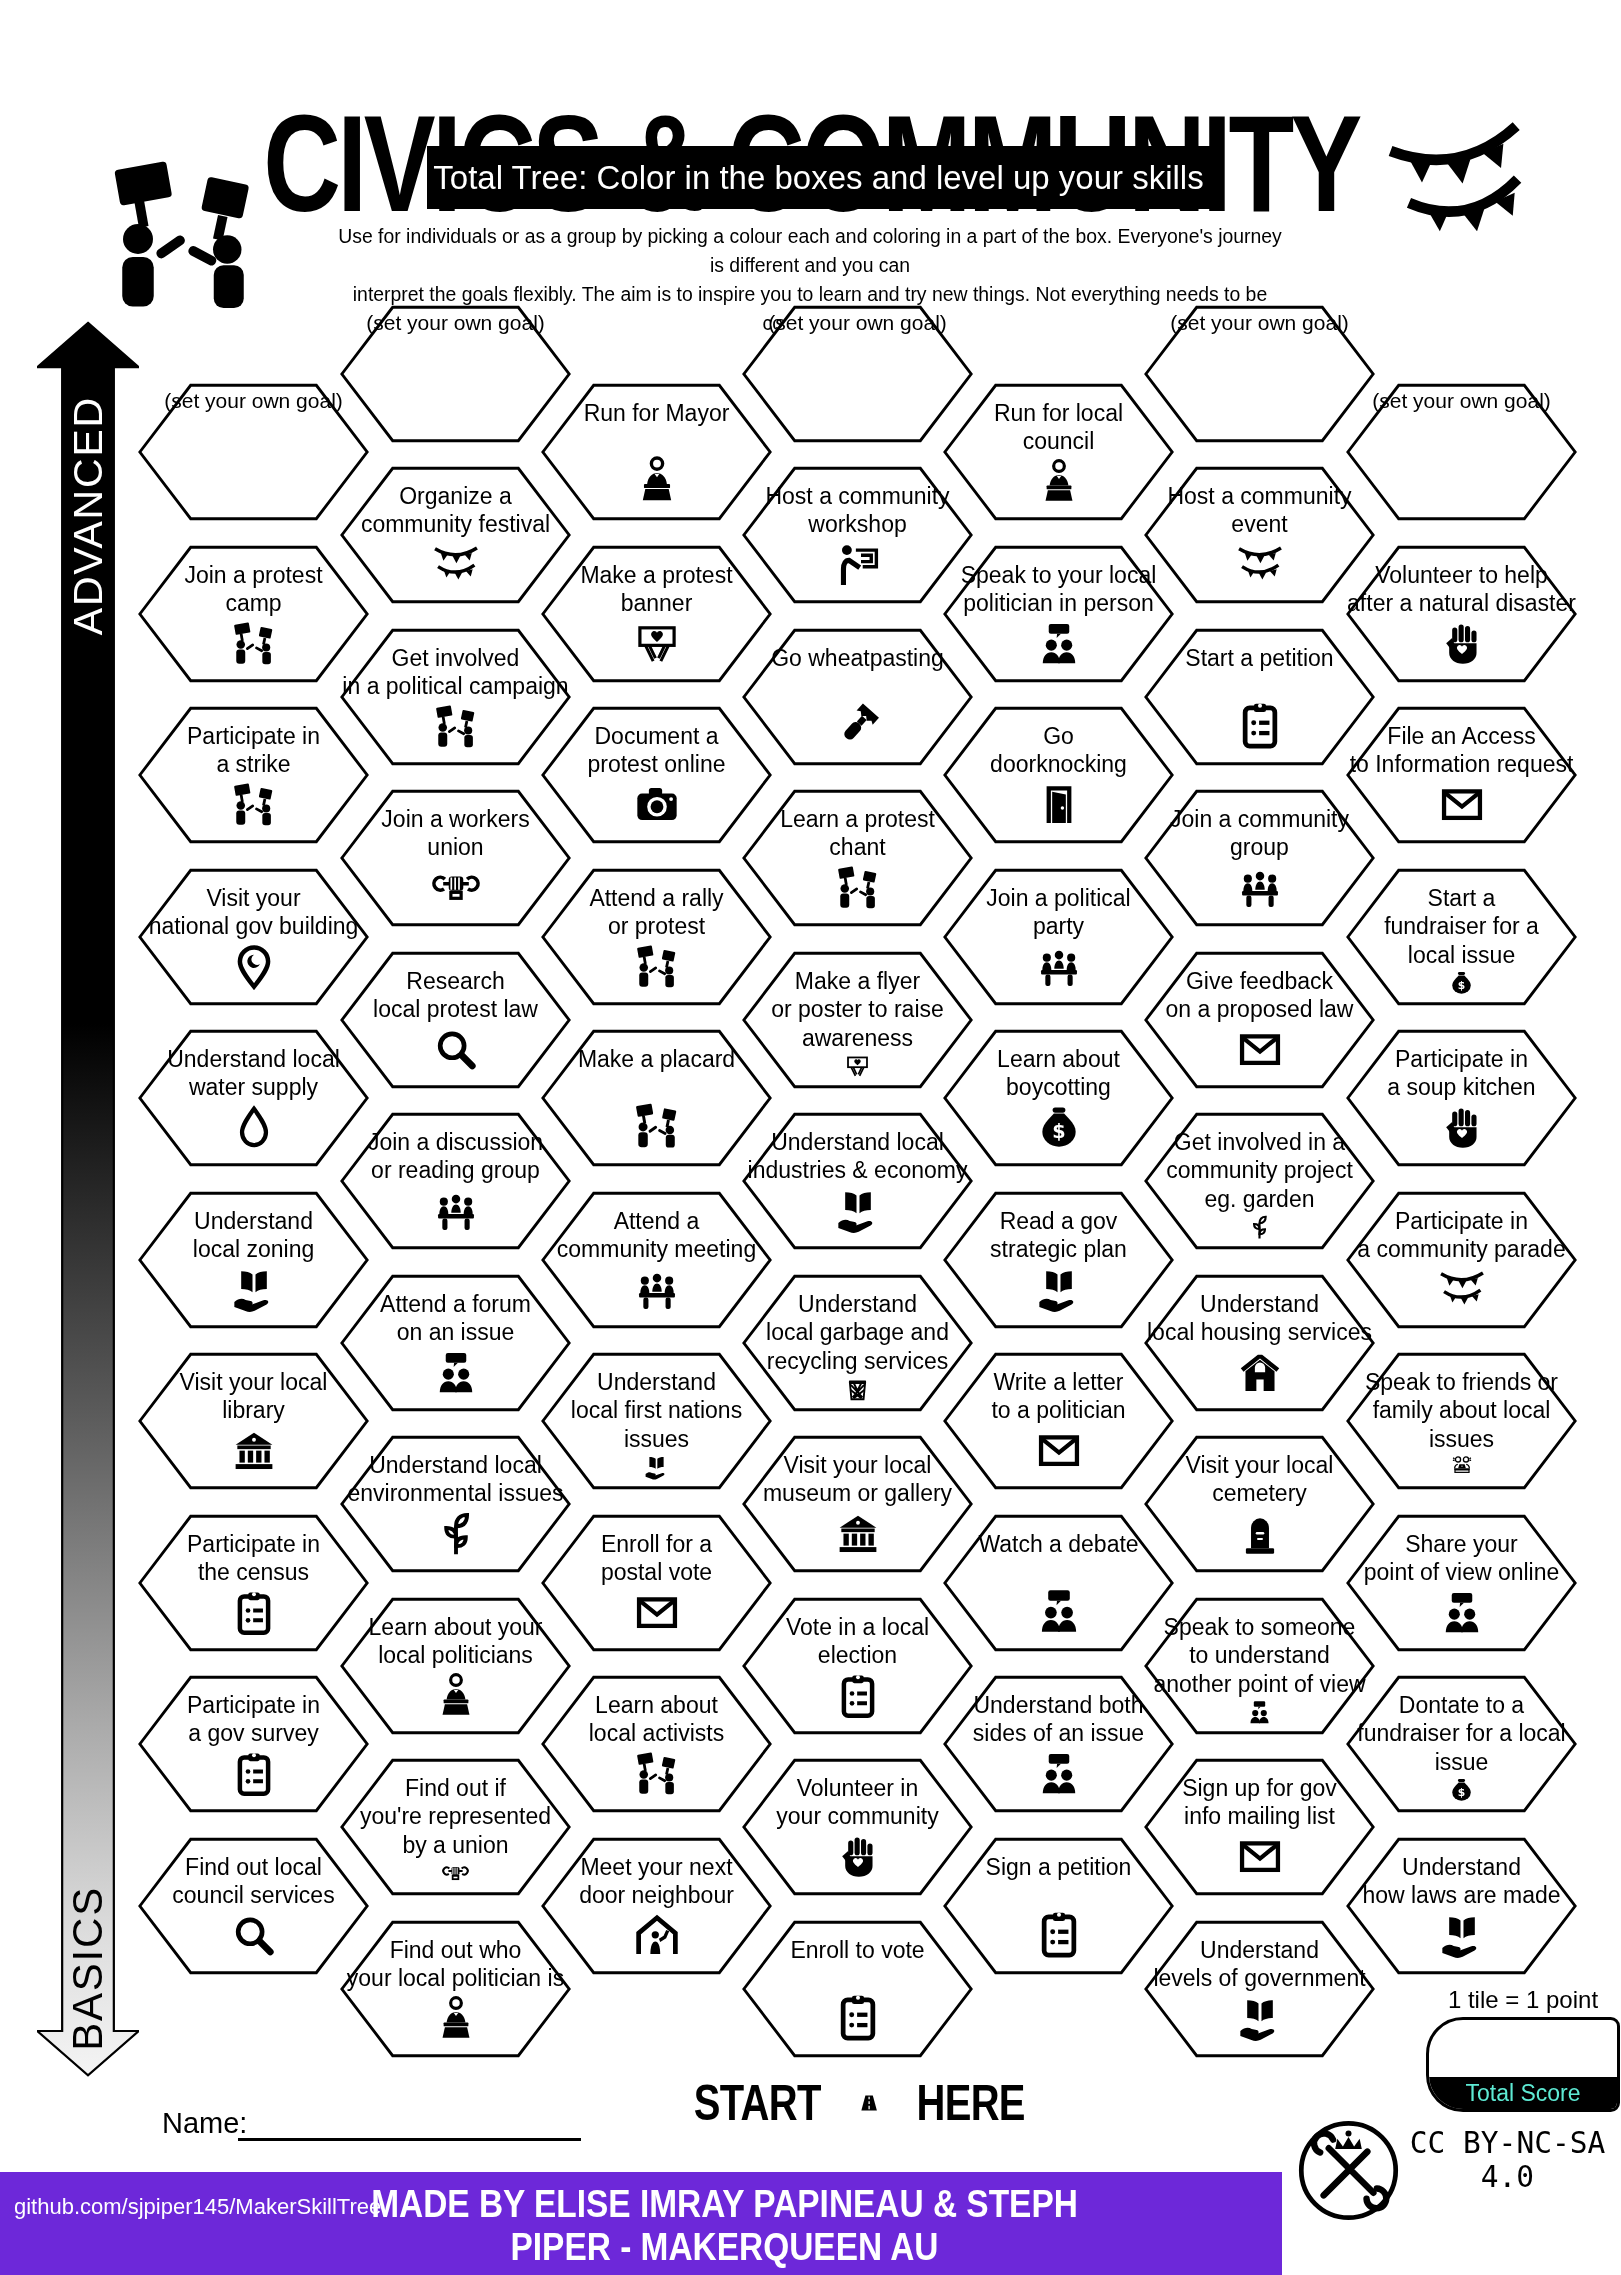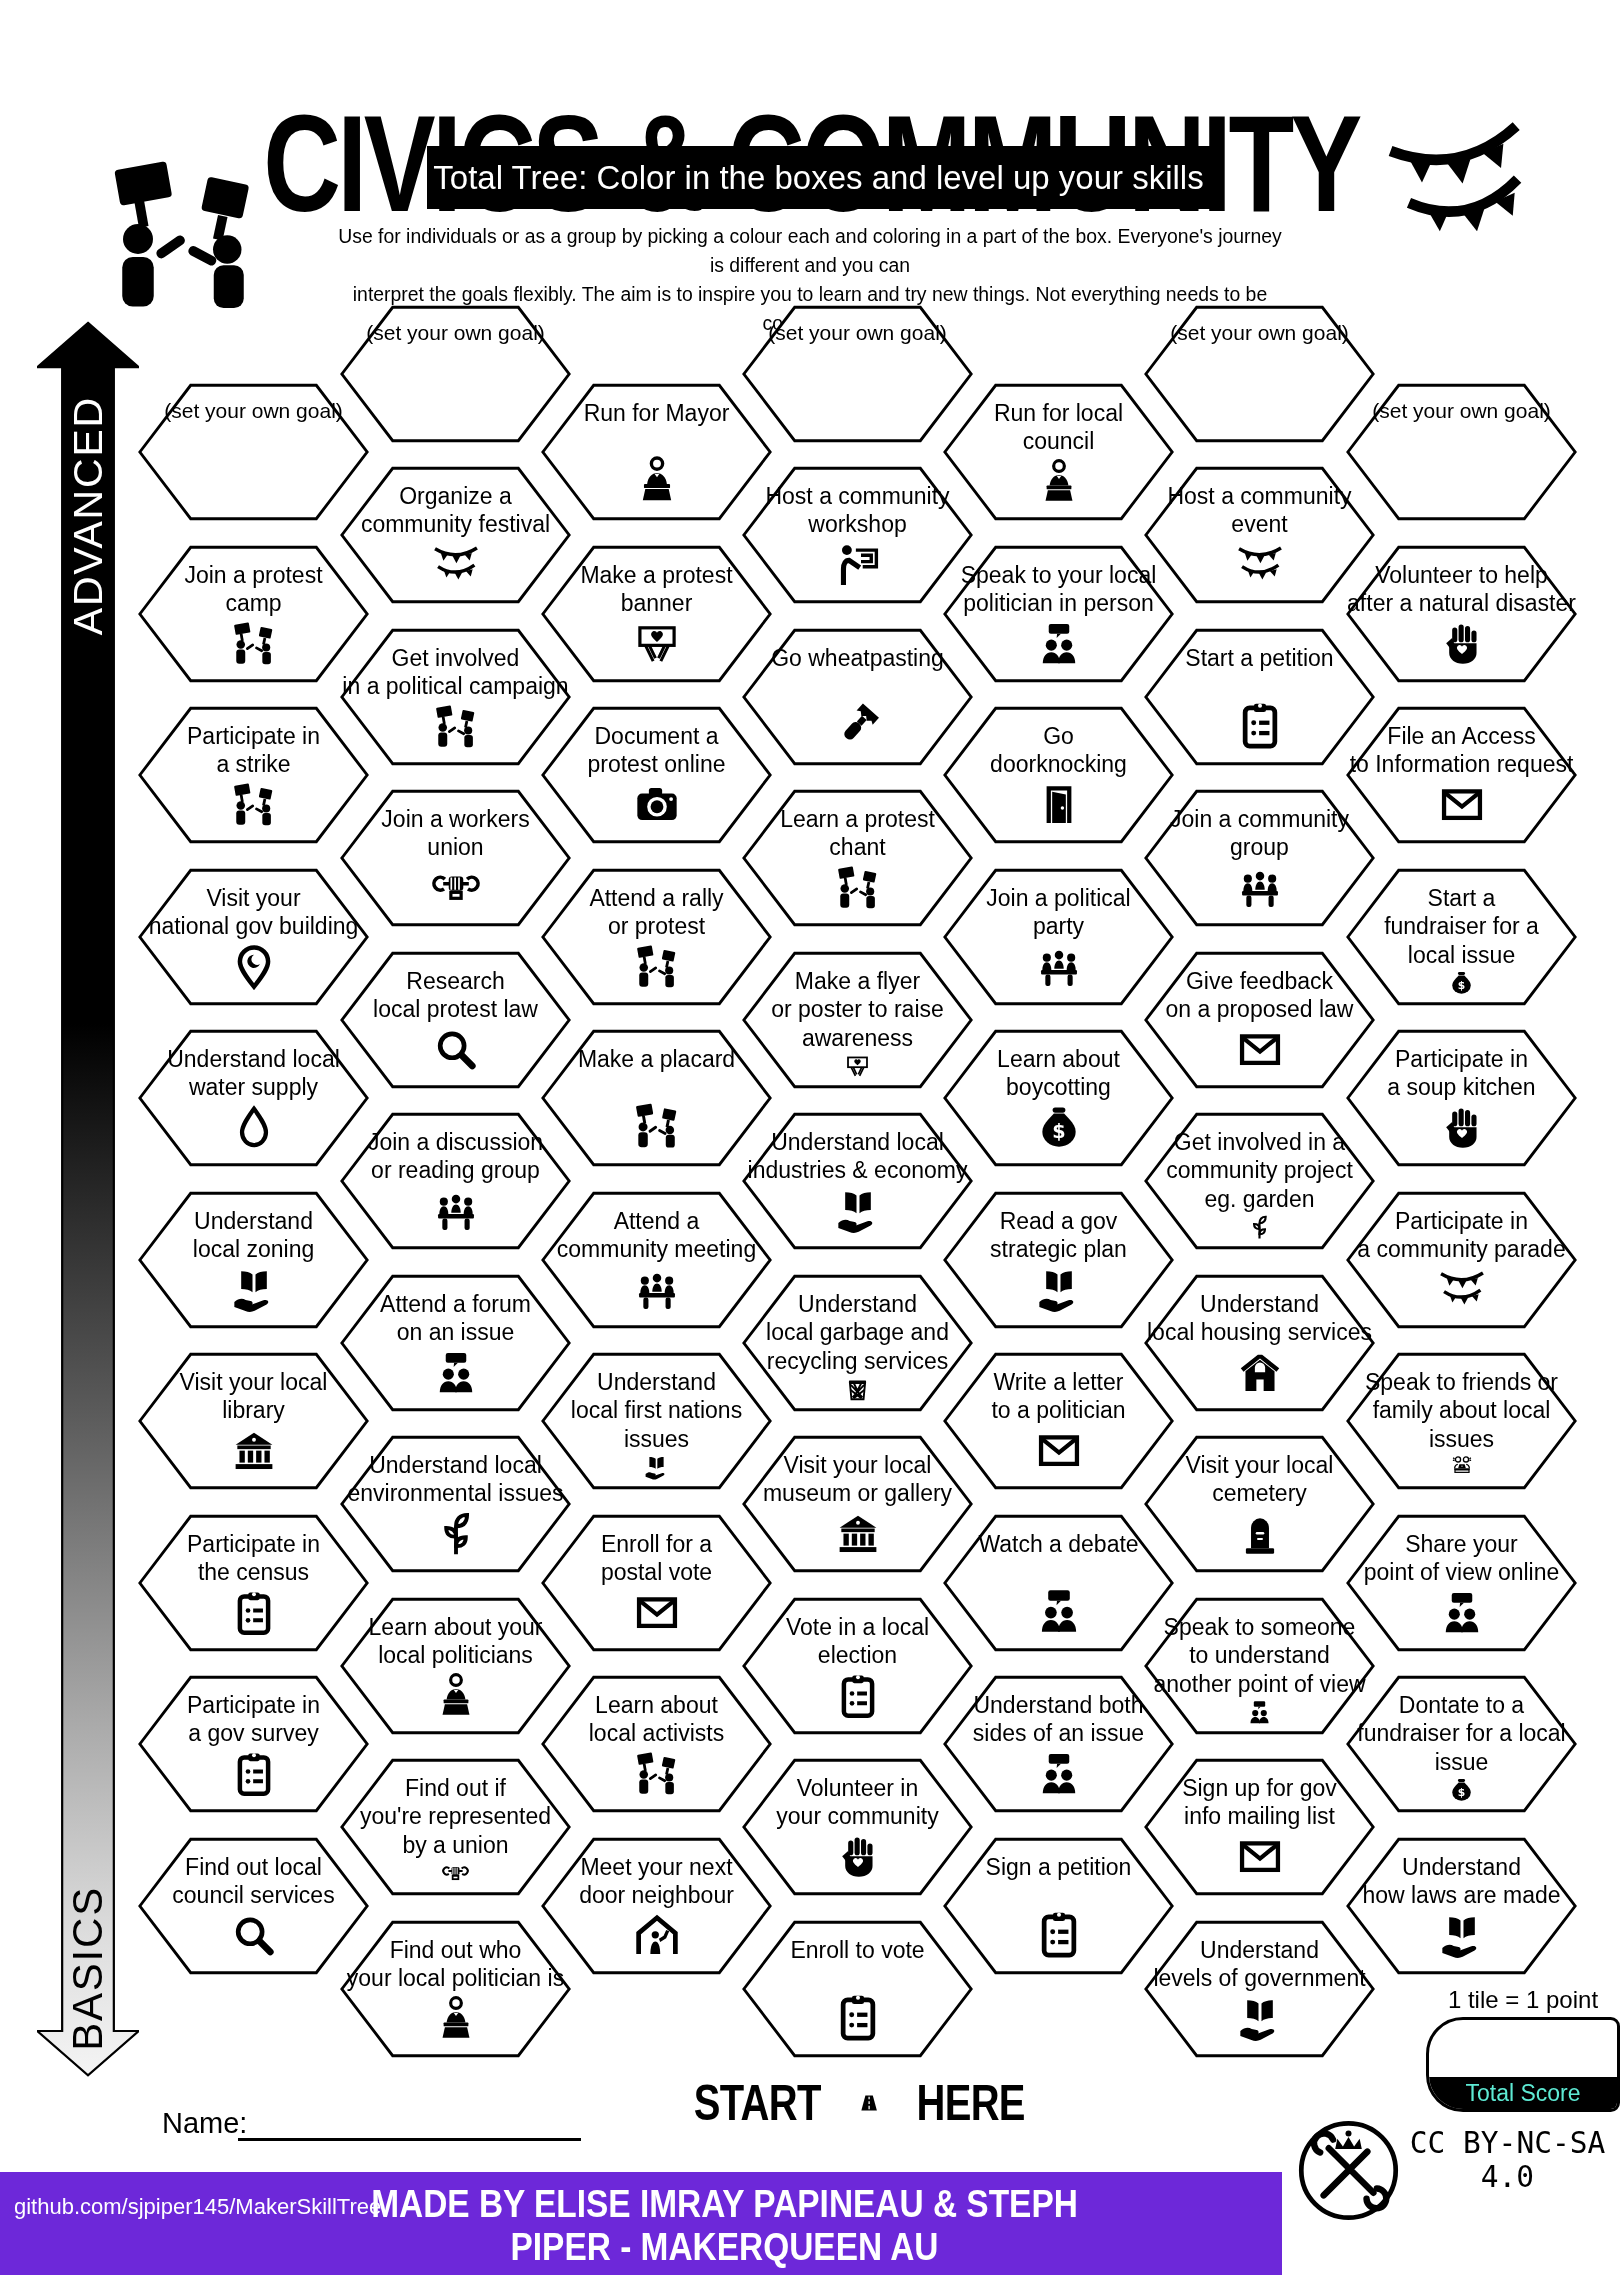--- a/index.html
+++ b/index.html
@@ -30,21 +30,21 @@
   
   #honeycomb{position:absolute;inset:0;}
   .hex{position:absolute;width:231px;height:138px;}
   .hex-bg{position:absolute;left:0;top:0;width:100%;height:100%;}
   .hex-bg polygon{fill:#fff;stroke:#000;stroke-width:3.1;}
   .hex-content{position:absolute;inset:0;display:flex;flex-direction:column;align-items:center;
          padding-top:15.7px;box-sizing:border-box;}
   .hex-label{text-align:center;white-space:pre-line;font-size:23px;line-height:1.24;}
   .hex-icon{width:54px;height:54px;margin:auto 0 14px 0;color:#000;}
   .lines3 .hex-icon{width:41px;height:41px;margin-bottom:8.3px;}
-  .goal .hex-content{padding-top:15px;}
+  .goal .hex-content{padding-top:5px;}
   .goal .hex-label{font-size:21px;}
 
   
   .start-here{position:absolute;left:678px;top:2066px;width:360px;height:74px;
         display:flex;align-items:center;justify-content:center;gap:23px;}
   .start-here .word{font-size:50px;font-weight:bold;letter-spacing:-0.9px;
         display:inline-block;transform:scaleX(.8);}
   .start-road{width:92px;height:72px;color:#000;}
 
   .name-row{position:absolute;left:162px;top:2107px;font-size:29px;}

